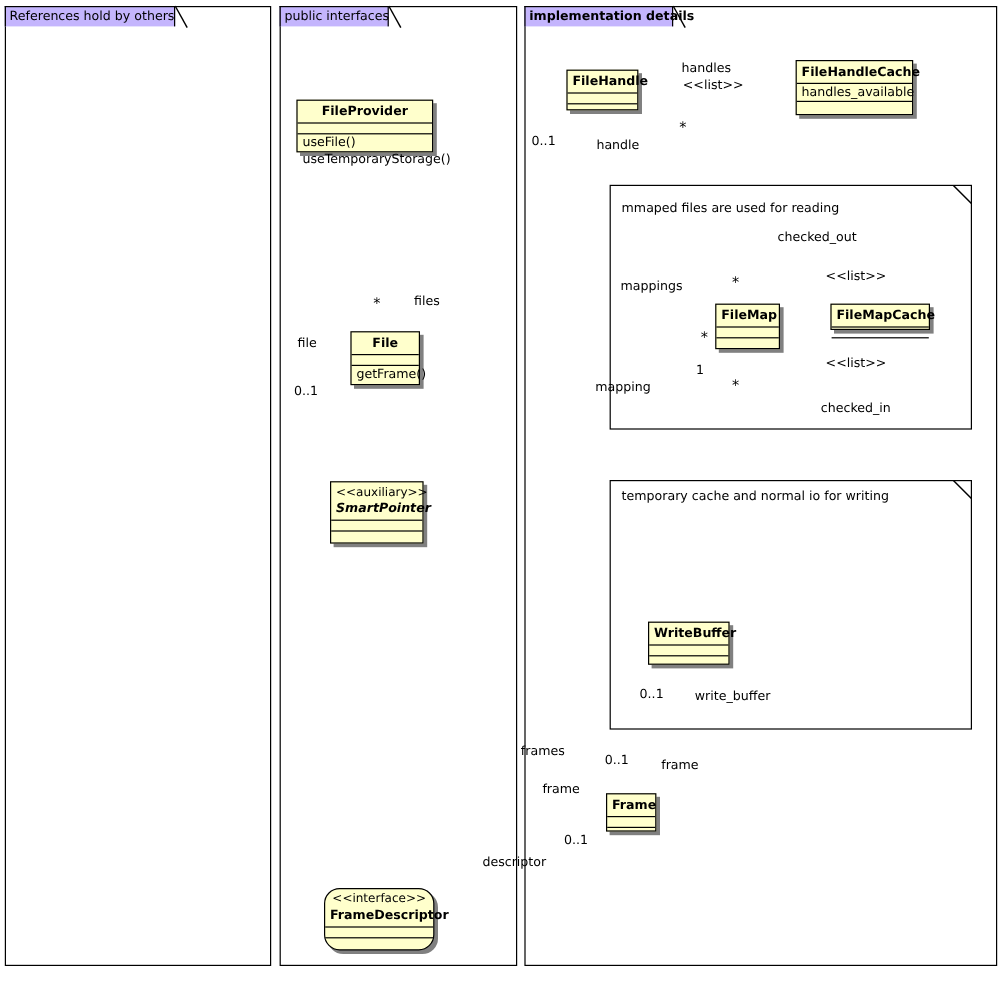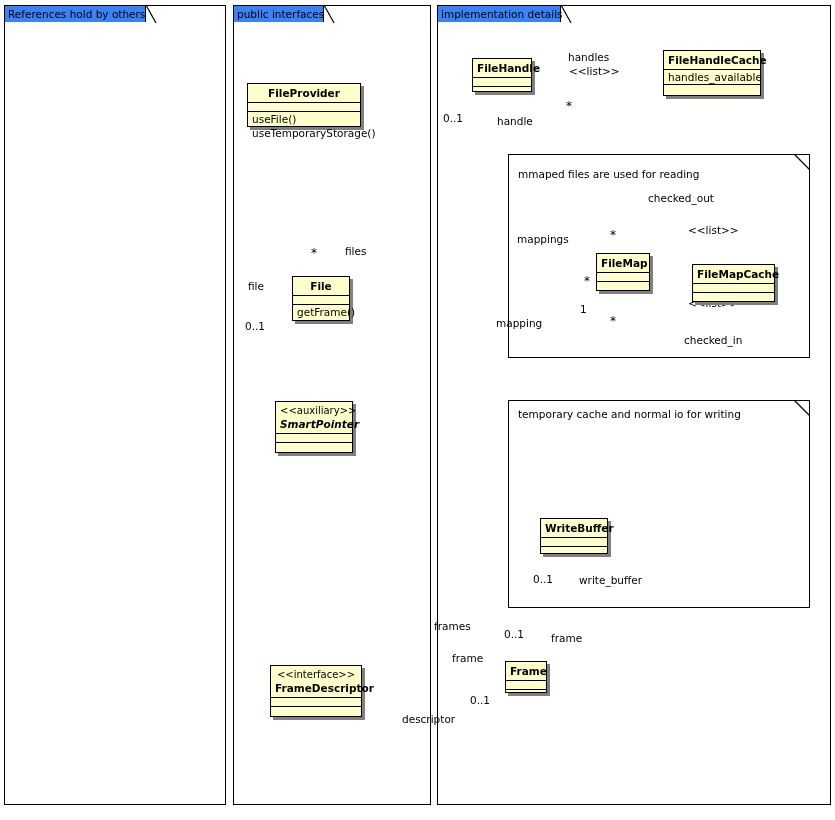--- a/index.html
+++ b/index.html
@@ -31,21 +31,21 @@
   
   .pkg {
     position: absolute;
     box-sizing: border-box;
     border: 1.2px solid #000;
     background: transparent;
   }
   .pkg-tab {
     position: absolute;
     box-sizing: border-box;
-    background: #3b82f6;
+    background: #c4b5fd;
     border: 1.2px solid #000;
     border-bottom: none;
     font-size: 10.5px;
     color: #000;
     line-height: 16px;
     padding: 0 4px 0 3px;
     white-space: nowrap;
     height: 17px;
   }
   .pkg-tab::after {
@@ -246,21 +246,21 @@
   <div class="pkg-tab" style="left:4px; top:5px; width:142px;">References hold by others<svg width="12" height="19" style="position: absolute; left: 141px; top: -1px; overflow: visible;">
         <path d="M0,0 L10,18" stroke="#000" stroke-width="1.2" fill="none"></path>
       </svg></div>
 
   <div class="pkg" style="left:233px; top:5px; width:198px; height:800px;"></div>
   <div class="pkg-tab" style="left:233px; top:5px; width:91px;">public interfaces<svg width="12" height="19" style="position: absolute; left: 90px; top: -1px; overflow: visible;">
         <path d="M0,0 L10,18" stroke="#000" stroke-width="1.2" fill="none"></path>
       </svg></div>
 
   <div class="pkg" style="left:437px; top:5px; width:394px; height:800px;"></div>
-  <div class="pkg-tab" style="left:437px; top:5px; width:124px;">implementation details<svg width="12" height="19" style="position: absolute; left: 123px; top: -1px; overflow: visible;">
+  <div class="pkg-tab" style="left:437px; top:5px; width:124px;font-weight:bold;">implementation details<svg width="12" height="19" style="position: absolute; left: 123px; top: -1px; overflow: visible;">
         <path d="M0,0 L10,18" stroke="#000" stroke-width="1.2" fill="none"></path>
       </svg></div>
 
   <div class="note" style="left:508px; top:154px; width:302px; height:204px;">
       <svg width="16" height="16" style="position: absolute; right: -1px; top: -1px;">
         <path d="M0.5,0.5 L15.5,15.5" stroke="#000" stroke-width="1.2" fill="none"></path>
       </svg>
     </div>
   <div class="note-label" style="left:518px; top:168px;">mmaped files are used for reading</div>
 
@@ -302,21 +302,21 @@
       <span class="nm-italic">SmartPointer</span>
     </div>
     <div class="attrs">
       <div class="empty"></div>
     </div>
     <div class="ops">
       <div class="empty"></div>
     </div>
   </div>
 
-  <div class="cls" style="left:270px; top:665px; width:92px; height:52px;">
+  <div class="cls" style="left:270px; top:740px; width:92px; height:52px;border-radius:13px;">
     <div class="hdr">
       <span class="stereo">&lt;&lt;interface&gt;&gt;</span>
       <span class="nm">FrameDescriptor</span>
     </div>
     <div class="attrs">
       <div class="empty"></div>
     </div>
     <div class="ops">
       <div class="empty"></div>
     </div>
@@ -353,21 +353,21 @@
       <span class="nm">FileMap</span>
     </div>
     <div class="attrs">
       <div class="empty"></div>
     </div>
     <div class="ops">
       <div class="empty"></div>
     </div>
   </div>
 
-  <div class="cls" style="left:692px; top:264px; width:83px; height:38px;">
+  <div class="cls" style="left:692px; top:253px; width:83px; height:22px;">
     <div class="hdr">
       <span class="nm">FileMapCache</span>
     </div>
     <div class="attrs">
       <div class="empty"></div>
     </div>
     <div class="ops">
       <div class="empty"></div>
     </div>
   </div>

